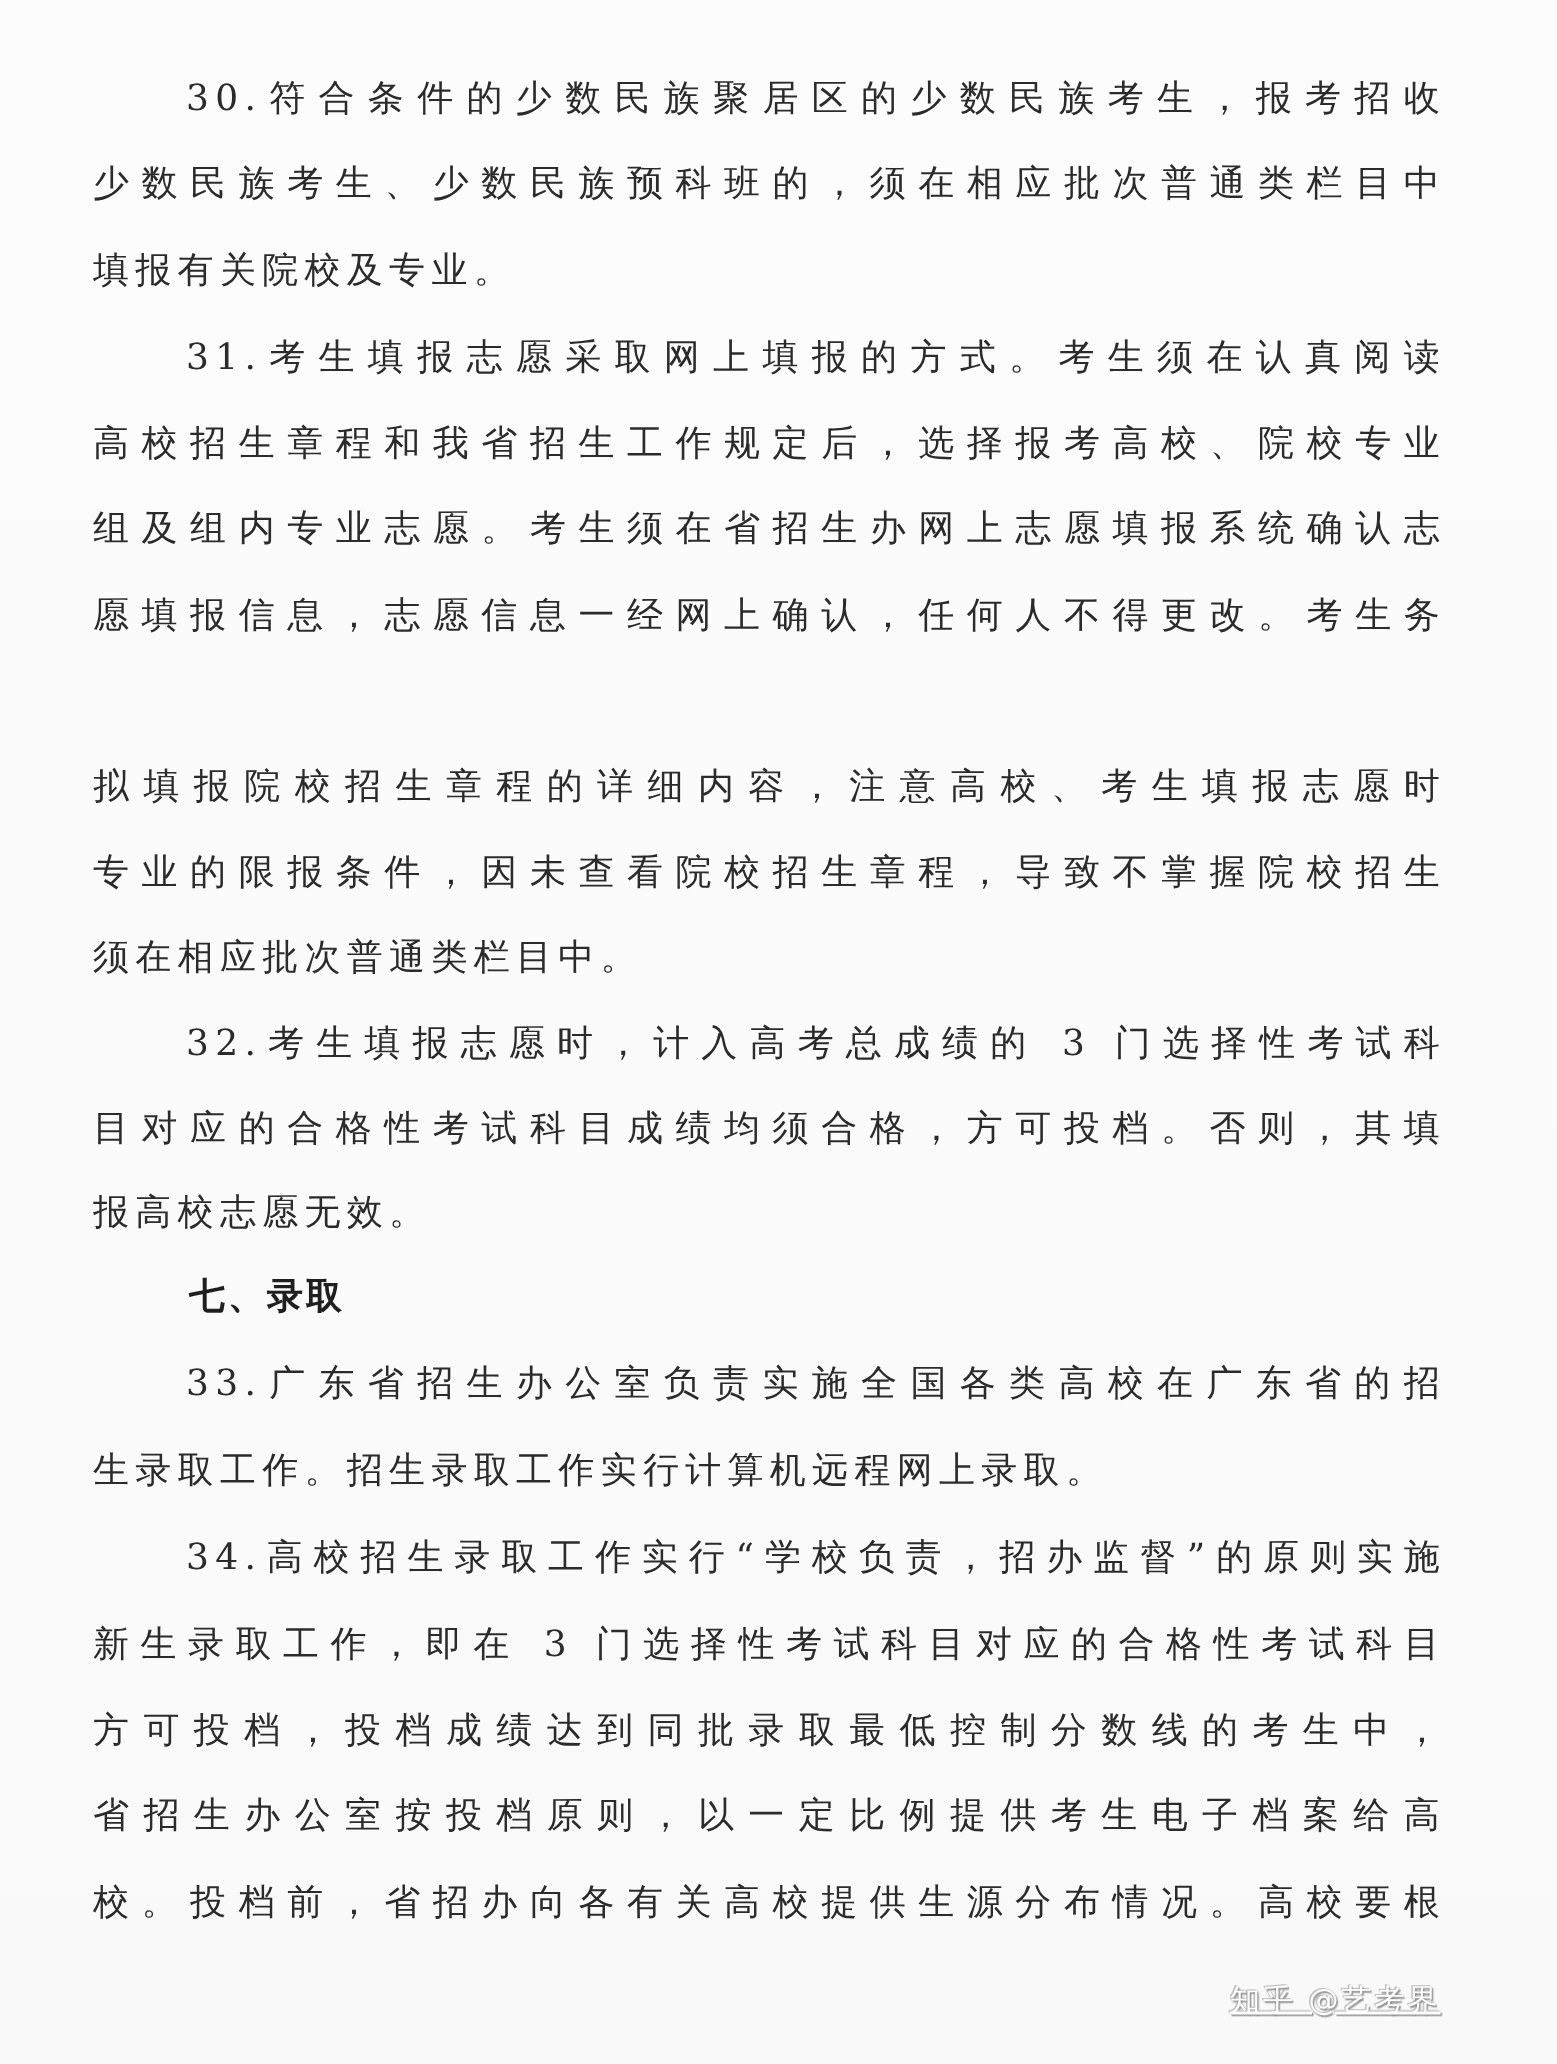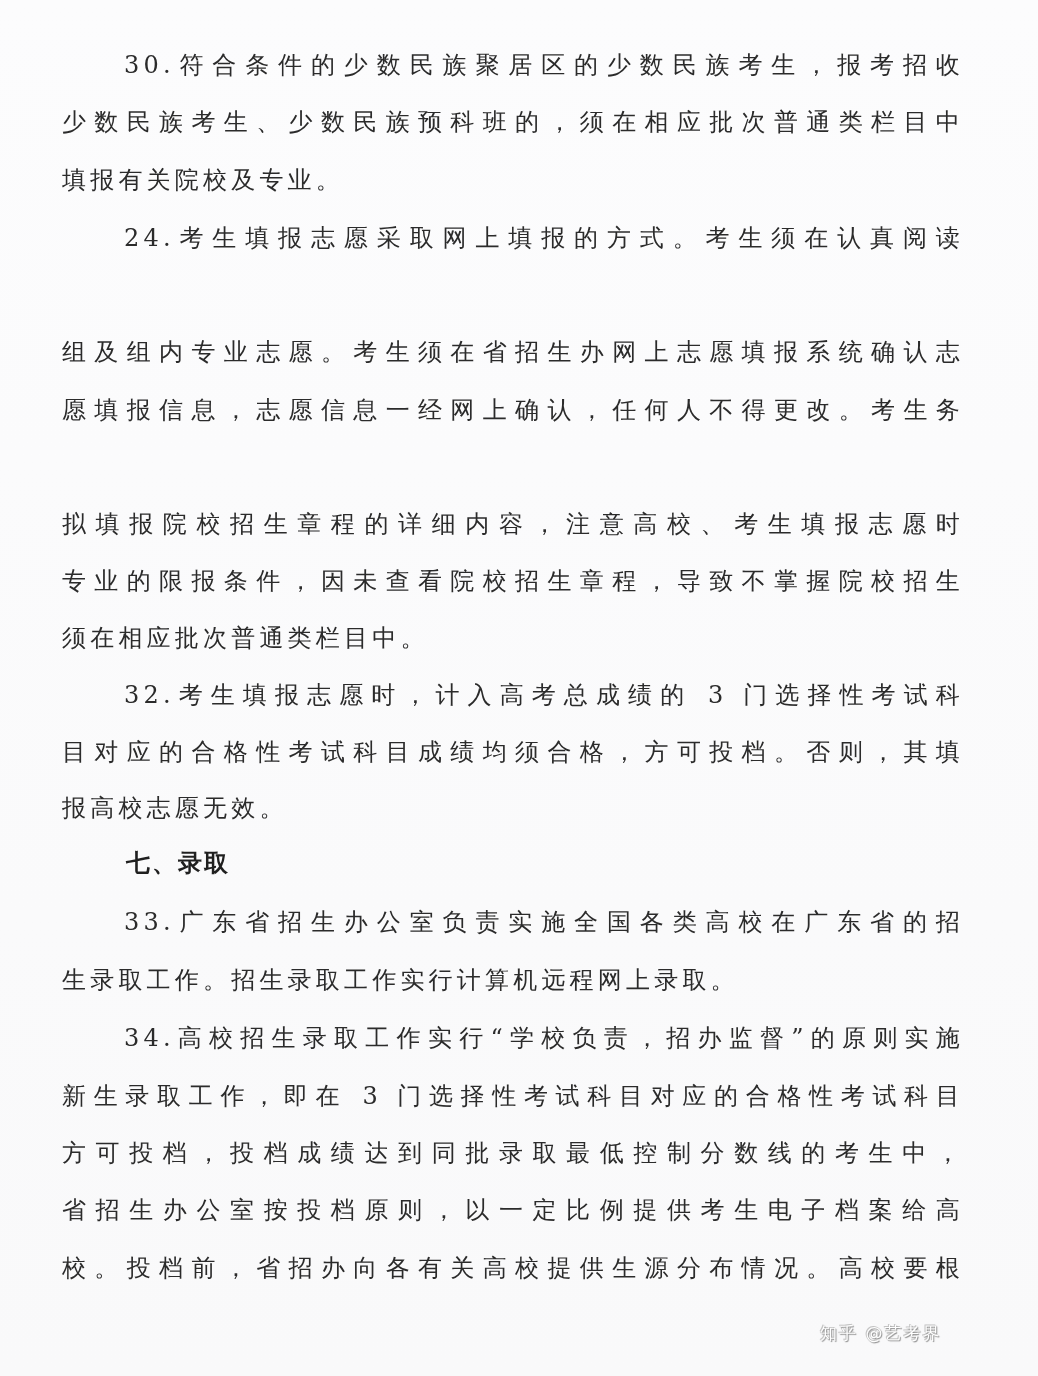--- a/index.html
+++ b/index.html
@@ -43,47 +43,49 @@
     }
     .line.last {
       text-align-last: left;
     }
     .line.heading {
       left: 126px;
       width: 300px;
       font-weight: bold;
       text-align-last: left;
       letter-spacing: 2px;
-      font-family: Liberation Mono, monospace;
+      font-family: Liberation Sans, sans-serif;
       color: #1f1f1f;
     }
     .watermark {
       position: absolute;
       left: 820px;
       top: 1313px;
       height: 40px;
       line-height: 40px;
-      font-size: 17px;
+      font-size: 20px;
       font-family: "DejaVu Sans", "Liberation Sans", sans-serif;
       color: #ffffff;
       letter-spacing: 2px;
       text-shadow: 0 0 1px #9a9a9a, 1px 1px 1px #8c8c8c, -1px -1px 0 #c8c8c8;
       white-space: nowrap;
+      text-decoration: underline;
     }
   </style>
 </head>
 <body>
 
 <div class="page">
 
   <div class="line indent" style="top:40px">30.符合条件的少数民族聚居区的少数民族考生，报考招收</div>
   <div class="line" style="top:97px">少数民族考生、少数民族预科班的，须在相应批次普通类栏目中</div>
   <div class="line last" style="top:155px">填报有关院校及专业。</div>
 
-  <div class="line indent" style="top:213px">24.考生填报志愿采取网上填报的方式。考生须在认真阅读</div>
+  <div class="line indent" style="top:213px">31.考生填报志愿采取网上填报的方式。考生须在认真阅读</div>
+  <div class="line" style="top:270px">高校招生章程和我省招生工作规定后，选择报考高校、院校专业</div>
   <div class="line" style="top:385px">愿填报信息，志愿信息一经网上确认，任何人不得更改。考生务</div>
   <div class="line" style="top:327px">组及组内专业志愿。考生须在省招生办网上志愿填报系统确认志</div>
   <div class="line" style="top:499px">拟填报院校招生章程的详细内容，注意高校、考生填报志愿时</div>
   <div class="line" style="top:556px">专业的限报条件，因未查看院校招生章程，导致不掌握院校招生</div>
   <div class="line last" style="top:613px">须在相应批次普通类栏目中。</div>
 
   <div class="line indent" style="top:670px">32.考生填报志愿时，计入高考总成绩的 3 门选择性考试科</div>
   <div class="line last" style="top:783px">报高校志愿无效。</div>
   <div class="line" style="top:727px">目对应的合格性考试科目成绩均须合格，方可投档。否则，其填</div>
 

